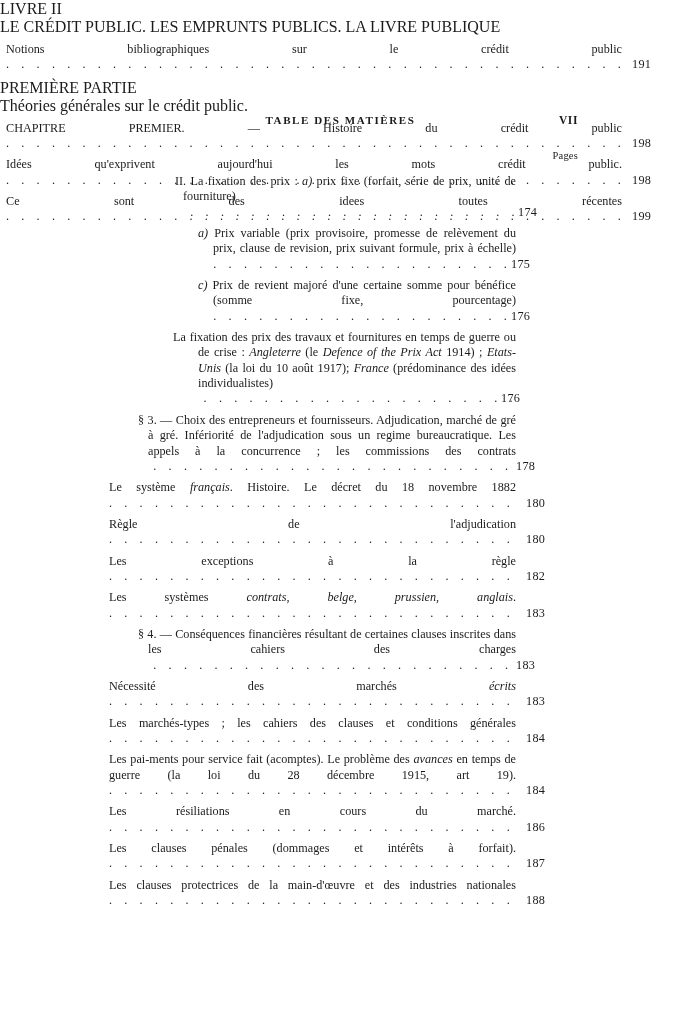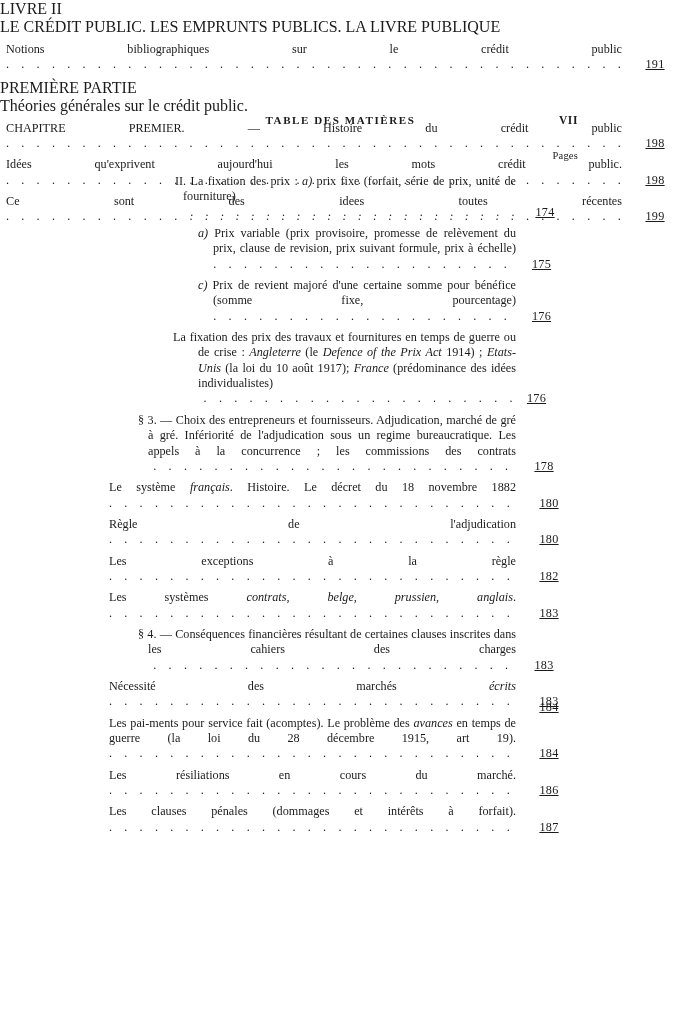--- a/index.html
+++ b/index.html
@@ -79,25 +79,24 @@
   
   .entry .body {
     display: block;
   }
 
   .pnum {
     position: absolute;
     right: 0;
     bottom: 0;
     width: 46px;
-    text-align: center;
+    text-align: left;
     font-size: 12.2px;
     line-height: 15.35px;
     letter-spacing: 0.3px;
-    text-decoration: underline;
   }
 
   
   .leader {
     display: inline-block;
     white-space: nowrap;
     overflow: hidden;
     vertical-align: bottom;
     letter-spacing: 4.6px;
     color: #232323;
@@ -224,34 +223,39 @@
       </p>
       <p class="entry lvl-sec gap-xs">
         <span class="body">§ 4. — Conséquences financières résultant de certaines clauses inscrites dans les cahiers des charges <span class="leader">. . . . . . . . . . . . . . . . . . . . . . . . . </span></span>
         <span class="pnum">183</span>
       </p>
       <p class="entry lvl-item">
         <span class="body">Nécessité des marchés <i>écrits</i> <span class="leader">. . . . . . . . . . . . . . . . . . . . . . . . . . . </span></span>
         <span class="pnum">183</span>
       </p>
       <p class="entry lvl-item2">
+        <span class="body">Les marchés-types ; les cahiers des clauses et conditions générales <span class="leader">. . . . . . . . . . . . . . . . . . . . . . . . . . . </span></span>
         <span class="pnum">184</span>
       </p>
       <p class="entry lvl-item2">
         <span class="body">Les pai-ments pour service fait (acomptes). Le problème des <i>avances</i> en temps de guerre (la loi du 28 décembre 1915, art 19). <span class="leader">. . . . . . . . . . . . . . . . . . . . . . . . . . . </span></span>
         <span class="pnum">184</span>
       </p>
       <p class="entry lvl-item">
         <span class="body">Les résiliations en cours du marché. <span class="leader">. . . . . . . . . . . . . . . . . . . . . . . . . . . </span></span>
         <span class="pnum">186</span>
       </p>
       <p class="entry lvl-item">
         <span class="body">Les clauses pénales (dommages et intérêts à forfait). <span class="leader">. . . . . . . . . . . . . . . . . . . . . . . . . . . </span></span>
         <span class="pnum">187</span>
       </p>
+      <p class="entry lvl-item2">
+        <span class="body">Les clauses protectrices de la main-d'œuvre et des industries nationales <span class="leader">. . . . . . . . . . . . . . . . . . . . . . . . . . . </span></span>
+        <span class="pnum">188</span>
+      </p>
     </div>
 
   <div class="livre">LIVRE II</div>
   <div class="livre-sub">LE CRÉDIT PUBLIC. LES EMPRUNTS PUBLICS. LA LIVRE PUBLIQUE</div>
 
   <div class="notions" id="notions-block">
       <p class="entry">
         <span class="body">Notions bibliographiques sur le crédit public <span class="leader">. . . . . . . . . . . . . . . . . . . . . . . . . . . . . . . . . . . . . . . . . </span></span>
         <span class="pnum">191</span>
       </p>

